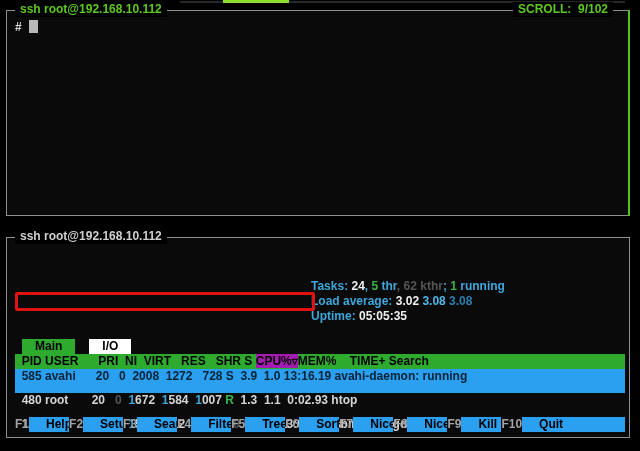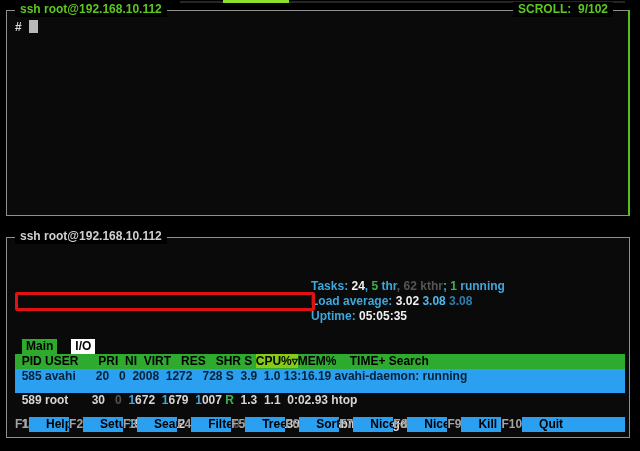--- a/index.html
+++ b/index.html
@@ -42,27 +42,27 @@
   .w   { color:#d6d6d6; }
   .wb  { color:#efefef; }
   .cy  { color:#3ea7dc; }
   .cyb { color:#4db8ec; }
   .cyd { color:#2d7fae; }
   .gr  { color:#39b54a; }
   .dim { color:#555555; }
 
   
   .tabs-row { padding-left:7px; }
-  .tab { display:inline-block; padding:0 4px; color:#000; height:15px; }
+  .tab { display:inline-block; padding:0 13px; color:#000; height:15px; }
   .tab-active { background:#2eab2e; }
   .tab-io { background:#ffffff; margin-left:14px; }
 
   
   .header-row { background:#2eab2e; color:#000; }
-  .hdrsort { background:#84cc16; }
+  .hdrsort { background:#a21caf; }
   .prow { position:relative; height:24px; white-space:pre; overflow:hidden; color:#d6d6d6; }
   .prow.sel { background:#2b9ff0; }
   .prow.sel span { color:#062235 !important; }
 
   
   .redbox {
     position:absolute; left:0px; top:13px; width:300px; height:19px;
     border:3px solid #e01212; border-radius:2px; pointer-events:none;
   }
 
@@ -104,21 +104,21 @@
         <span class="rinfo"><span class="cy">Uptime: </span><span class="wb">05:05:35</span></span>
       </div>
       <div class="row"></div>
 
       <div class="row tabs-row"><span class="tab tab-active">Main</span><span class="tab tab-io">I/O</span></div>
 
       <div class="row header-row"><span>  PID USER      PRI  NI  VIRT   RES   SHR S </span><span class="hdrsort">CPU%▿</span><span>MEM%    TIME+ Search</span></div>
 
       <div id="procs">
           <div class="prow sel"><span class="w">  585 avahi      20   0  2008  1272   728 S  3.9  1.0 13:16.19 avahi-daemon: running</span></div>
-          <div class="prow"><span class="w">  589 root       30   </span><span class="dim">0</span><span class="w">  </span><span class="cy">1</span><span class="w">672  </span><span class="cy">1</span><span class="w">679  </span><span class="cy">1</span><span class="w">007 </span><span class="gr">R</span><span class="w">  1.3  1.1  0:02.93 htop</span></div>
+          <div class="prow"><span class="w">  480 root       20   </span><span class="dim">0</span><span class="w">  </span><span class="cy">1</span><span class="w">672  </span><span class="cy">1</span><span class="w">584  </span><span class="cy">1</span><span class="w">007 </span><span class="gr">R</span><span class="w">  1.3  1.1  0:02.93 htop</span></div>
           <div class="prow"><span class="w">  131 root       20   </span><span class="dim">0</span><span class="w">  </span><span class="cy">1</span><span class="w">512   812   768 </span><span class="dim">S</span><span class="w"> </span><span class="dim"> 0.0</span><span class="w">  0.6  13:01.06 /sbin/syslogd -n</span></div>
         </div>
 
       <div class="redbox"></div>
 
       <div class="fnbar" id="fnbar"><span class="fkey">F1</span><span class="flabel">Help</span><span class="fkey">F2</span><span class="flabel">Setup</span><span class="fkey">F3</span><span class="flabel">Search</span><span class="fkey">F4</span><span class="flabel">Filter</span><span class="fkey">F5</span><span class="flabel">Tree</span><span class="fkey">F6</span><span class="flabel">SortBy</span><span class="fkey">F7</span><span class="flabel">Nice -</span><span class="fkey">F8</span><span class="flabel">Nice +</span><span class="fkey">F9</span><span class="flabel">Kill</span><span class="fkey">F10</span><span class="flabel fill">Quit</span></div>
     </div>
   </div>
 
 </div>

